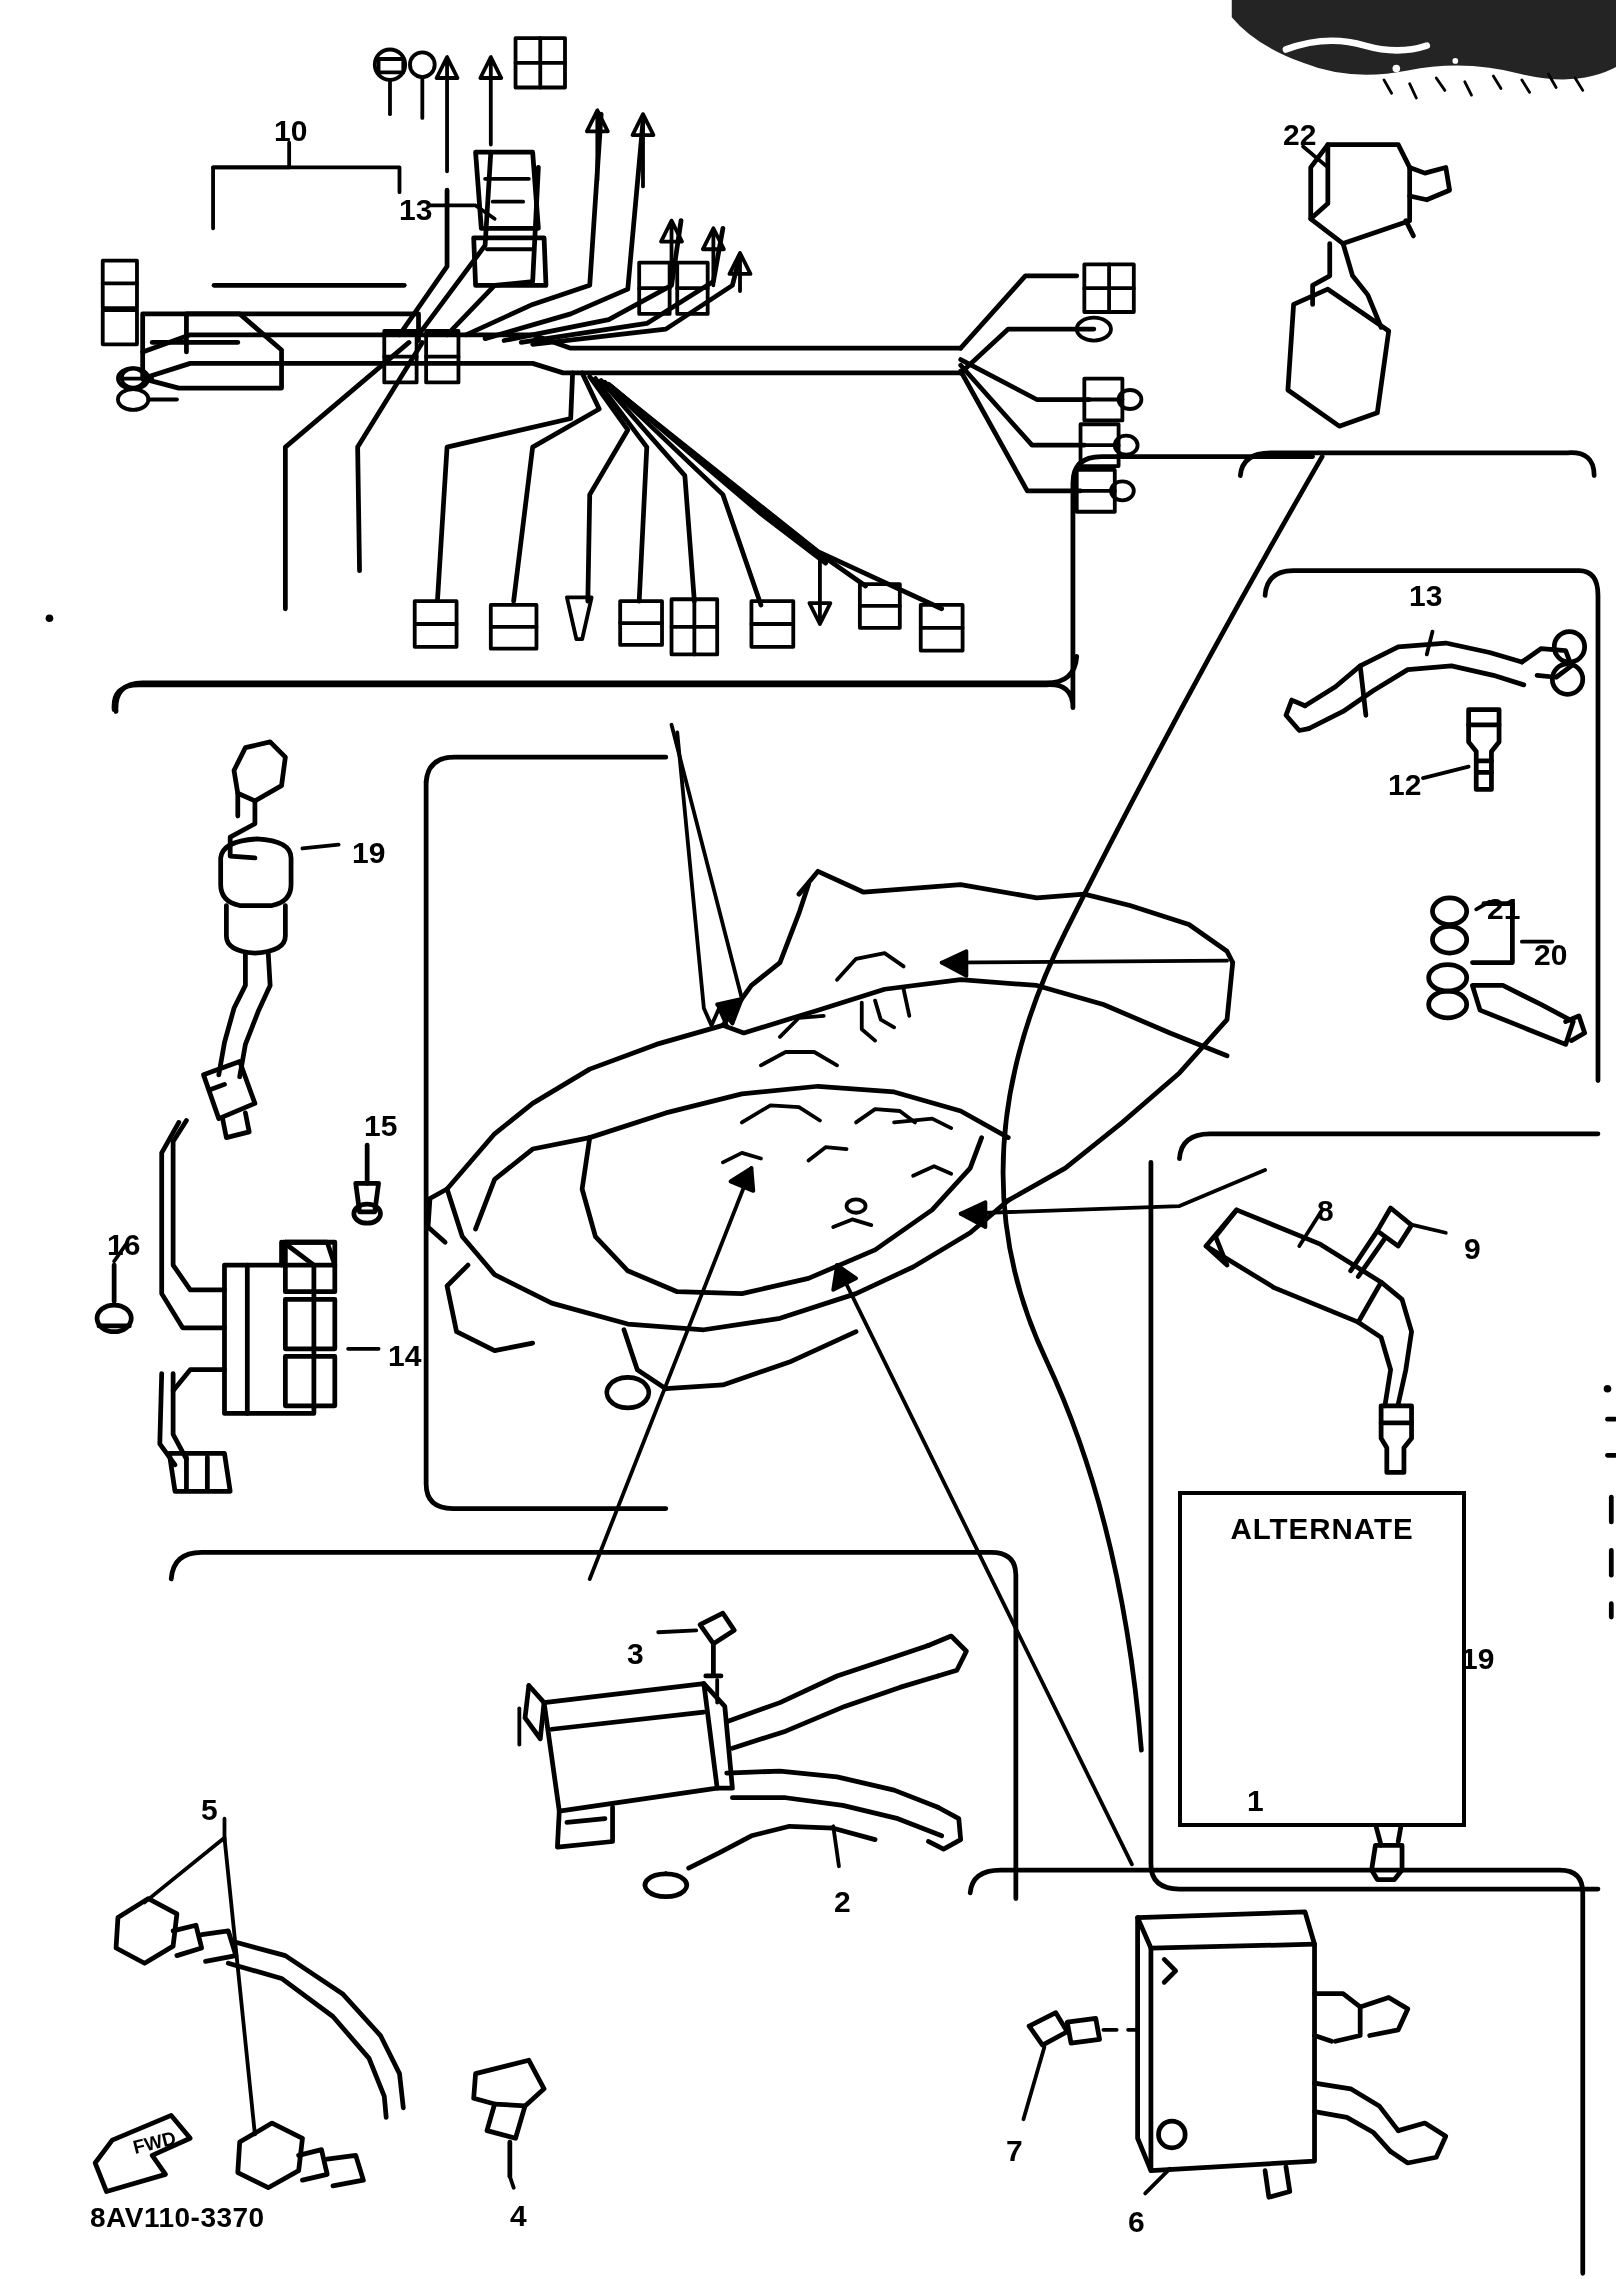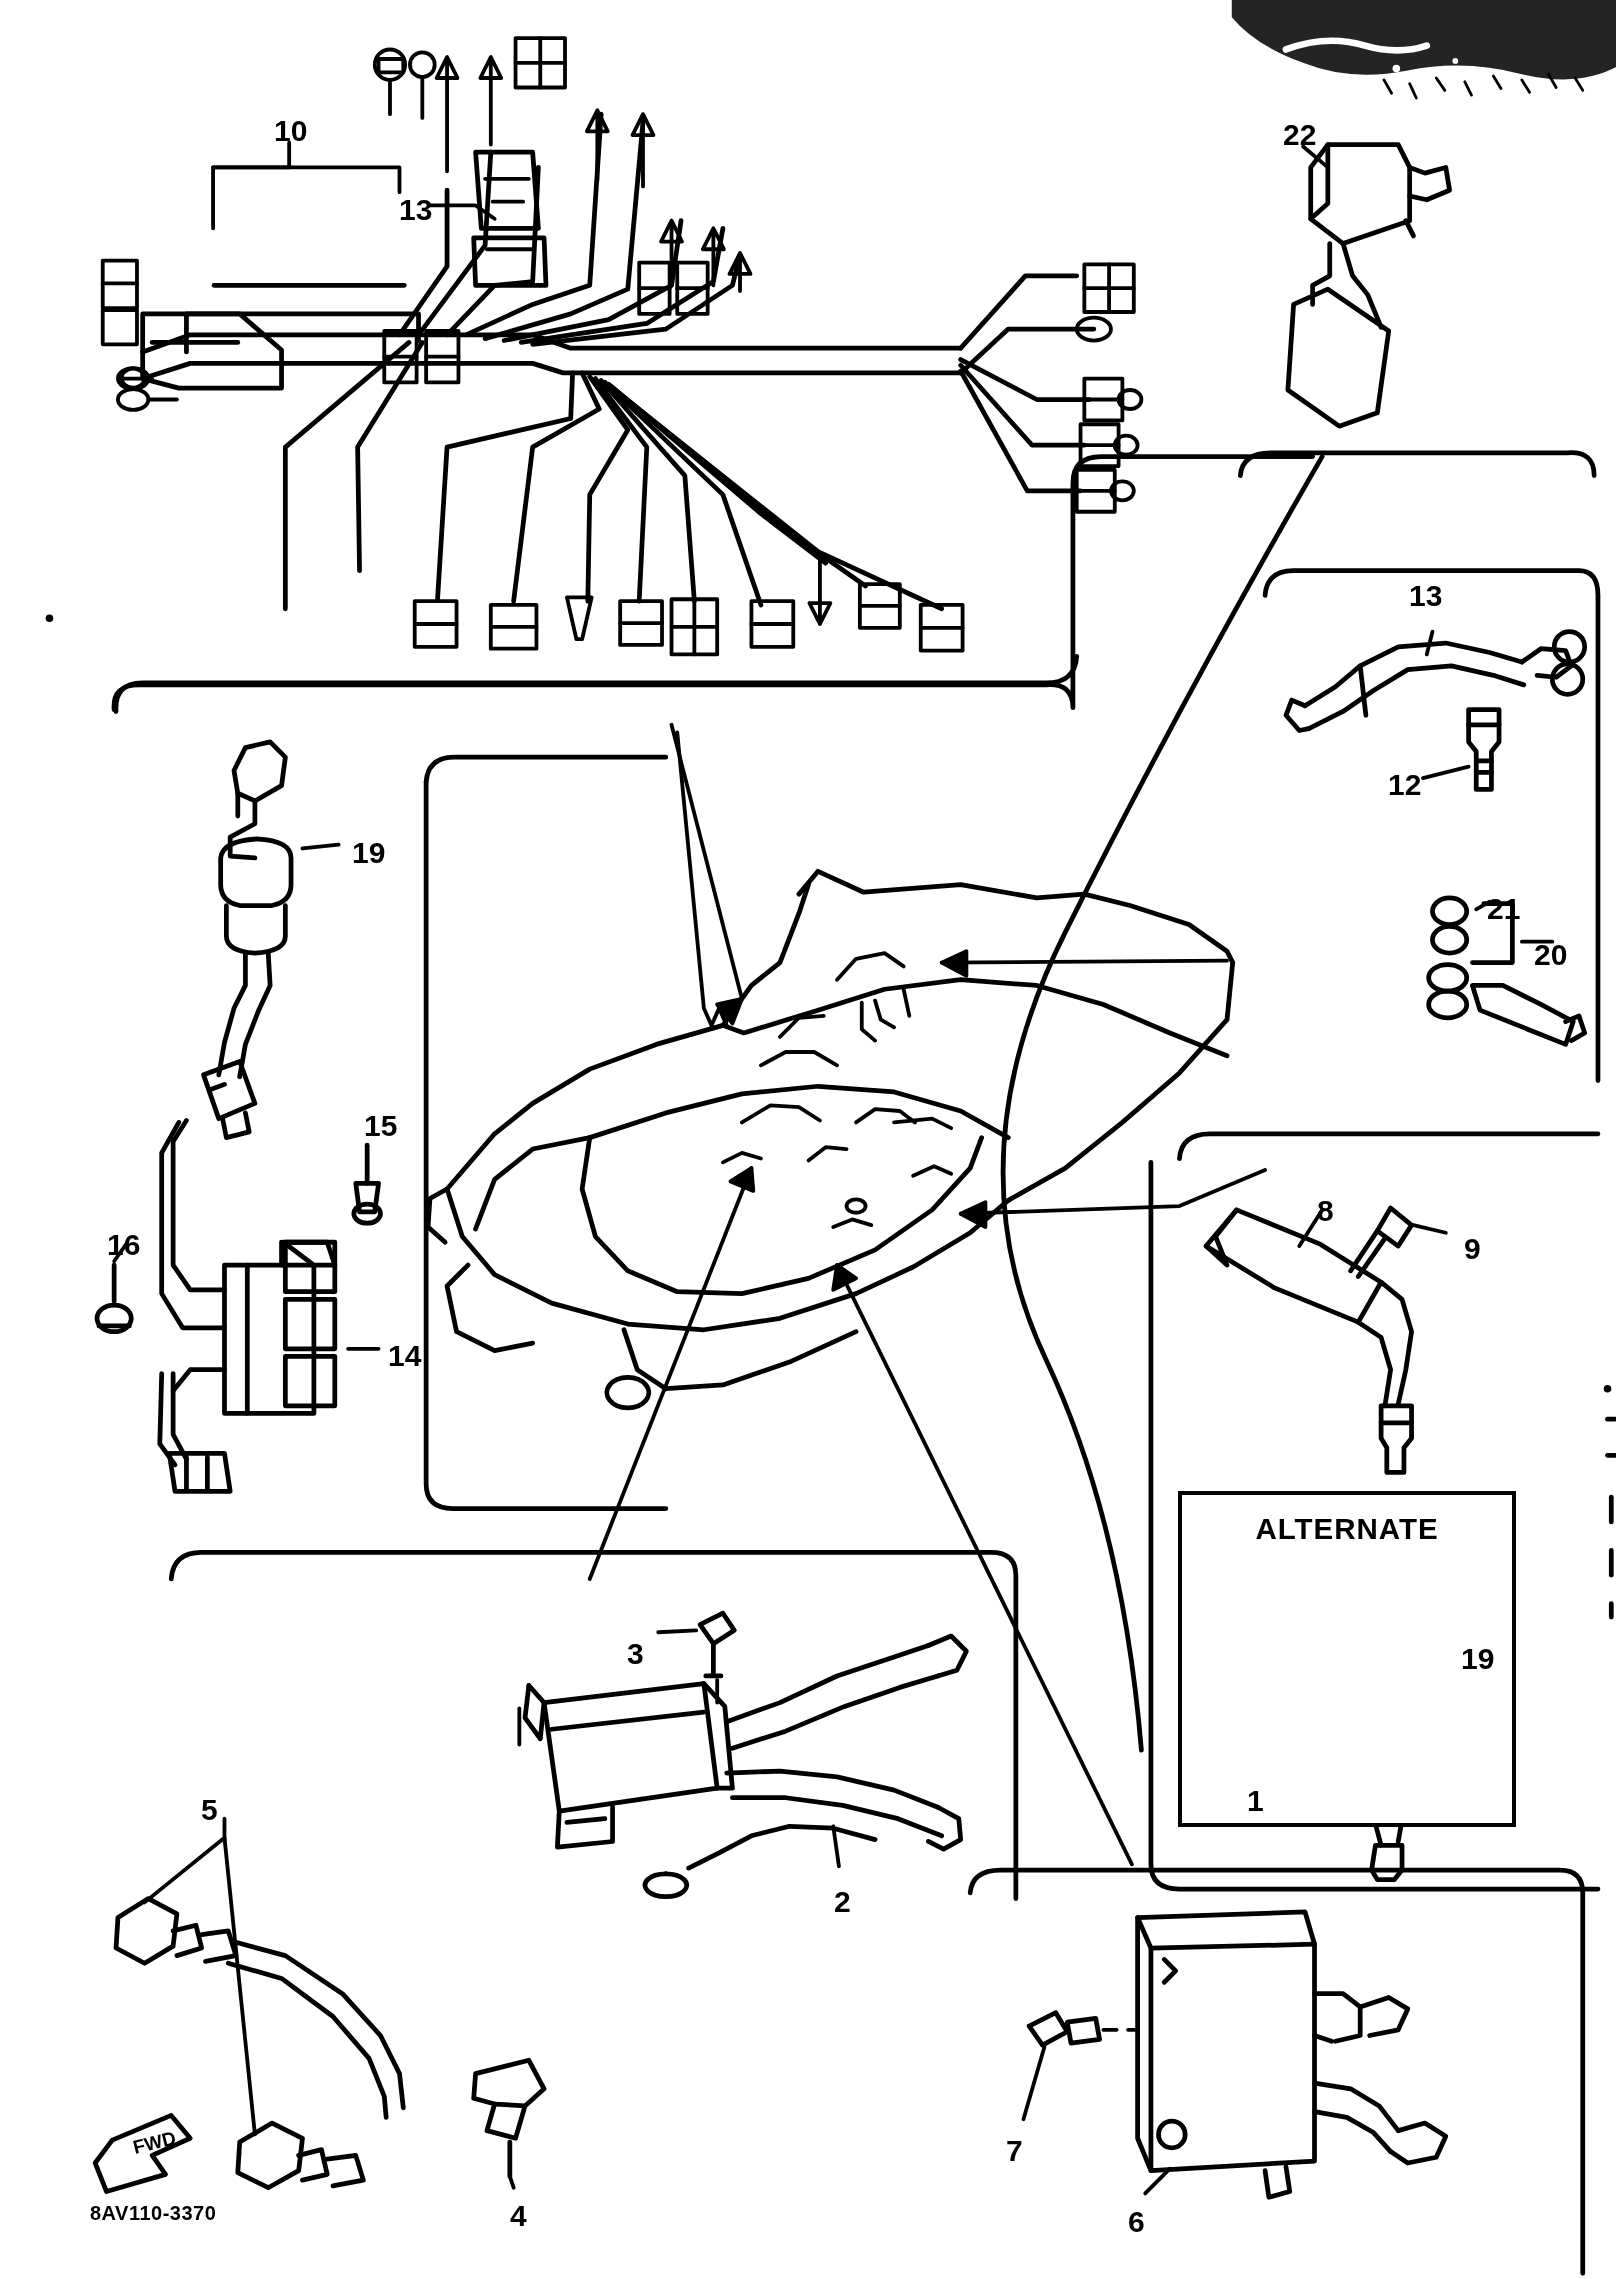--- a/index.html
+++ b/index.html
@@ -34,29 +34,29 @@
     color: #000000;
     line-height: 1;
     white-space: nowrap;
   }
   .partcode {
     position: absolute;
     left: 90px;
     top: 2202px;
     font-family: "Liberation Sans", sans-serif;
     font-weight: bold;
-    font-size: 20px;
+    font-size: 28px;
     letter-spacing: 0.5px;
     color: #000000;
   }
   .alt-box {
     position: absolute;
     left: 1178px;
     top: 1491px;
-    width: 338px;
+    width: 288px;
     height: 336px;
     border: 4.8px solid #000000;
     background: #ffffff;
     box-sizing: border-box;
   }
   .alt-label {
     position: absolute;
     left: 0;
     top: 17px;
     width: 100%;

